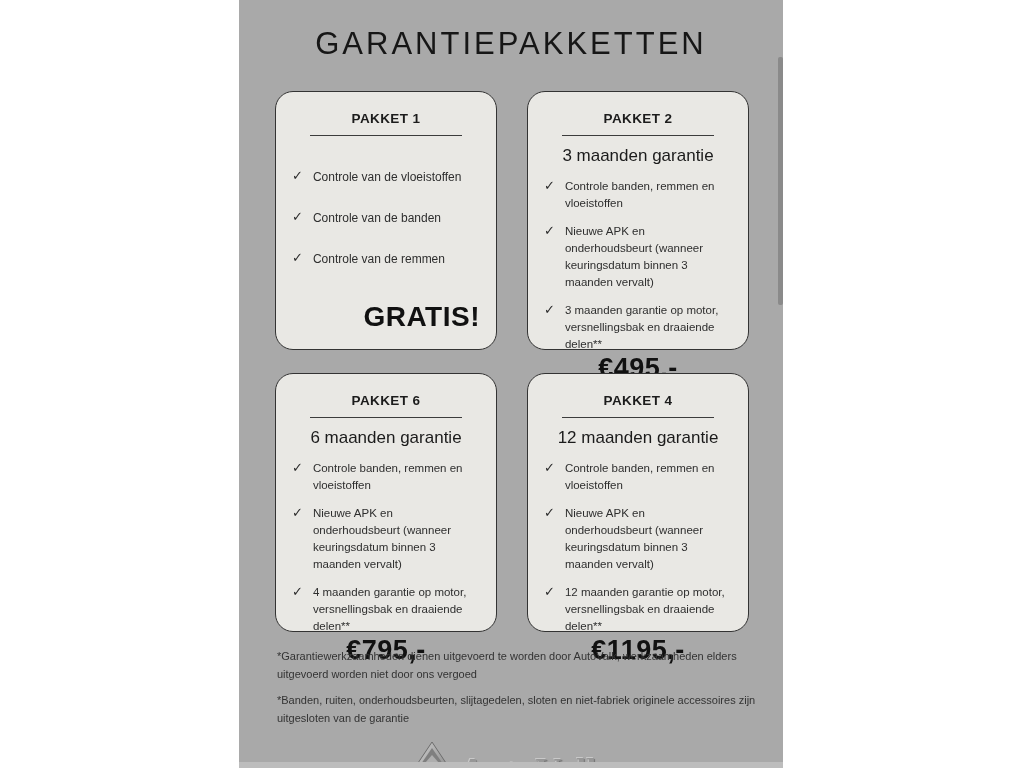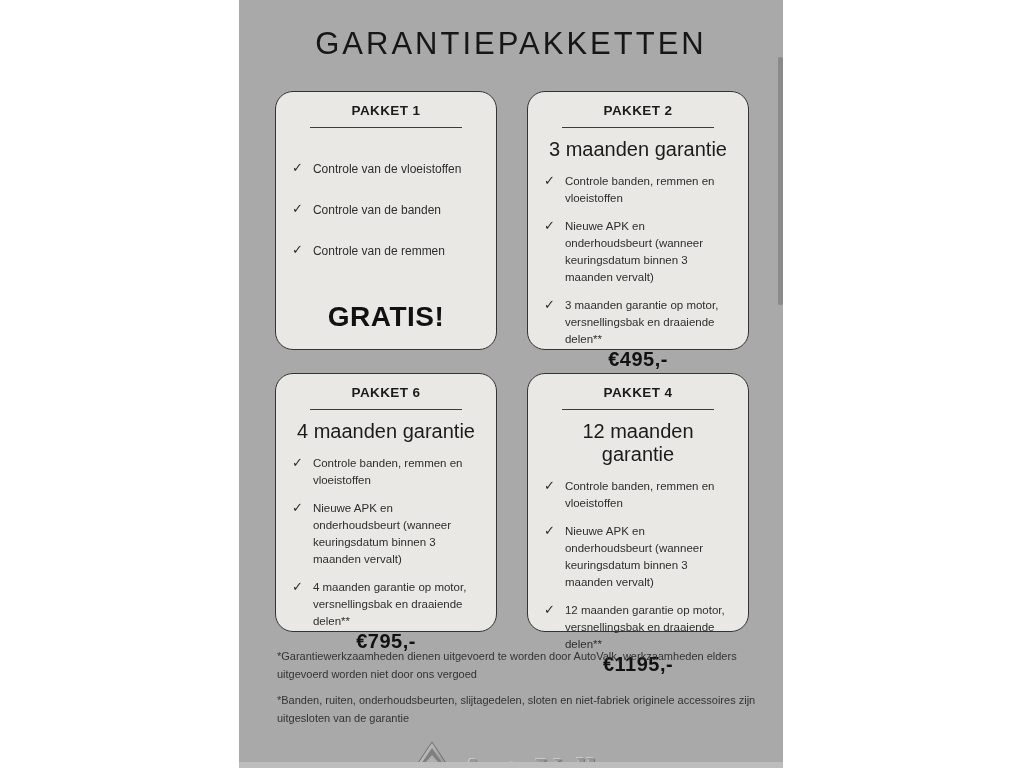--- a/index.html
+++ b/index.html
@@ -18,39 +18,39 @@
           background:#8a8a8a; border-radius:2px; }
 
   .title { position:absolute; left:0; right:0; top:26px; text-align:center;
            font-size:31px; letter-spacing:3px; color:#161616; font-weight:400; }
 
   .cards { position:absolute; left:36px; top:91px;
            display:grid; grid-template-columns:222px 222px; grid-auto-rows:259px;
            column-gap:30px; row-gap:23px; }
 
   .card { background:#e9e8e4; border:1.5px solid #333; border-radius:18px;
-          padding:11px 16px 16px; display:flex; flex-direction:column; }
+          padding:19px 16px 16px; display:flex; flex-direction:column; }
 
   .card-title { text-align:center; font-weight:bold; font-size:13.5px;
                 letter-spacing:.4px; color:#1c1c1c; }
 
   .card-divider { width:152px; margin:9px auto 0; border-bottom:1px solid #3c3c3c; }
 
-  .card-subtitle { text-align:center; font-size:20px; margin-top:10px; color:#1b1b1b; }
+  .card-subtitle { text-align:center; font-size:17px; margin-top:10px; color:#1b1b1b; }
 
   .card-items { margin-top:12px; display:flex; flex-direction:column; gap:10px; }
   .card--first .card-items { margin-top:32px; gap:23px; }
 
   .item { display:flex; gap:10px; font-size:11.5px; color:#2e2e2e; line-height:1.5; }
   .item .check { flex:0 0 auto; font-size:13px; line-height:1.3; color:#2b2b2b; }
   .card--first .item { font-size:12px; }
 
-  .price { margin-top:auto; text-align:center; font-weight:bold; font-size:20px;
+  .price { margin-top:auto; text-align:center; font-weight:bold; font-size:27px;
            color:#111; letter-spacing:.5px; }
-  .card--first .price { font-size:28px; }
+  .card--first .price { font-size:28px;text-align:right; }
 
   .footnotes { position:absolute; left:38px; top:648px; width:502px;
                font-size:11px; line-height:1.6; color:#333; }
   .footnotes p + p { margin-top:9px; }
 
   .logo { position:absolute; left:0; right:0; top:744px; height:54px;
           display:flex; justify-content:center; align-items:center; gap:12px; }
   .logo-text { font-family:"Liberation Serif", serif; font-weight:bold; font-size:36px;
                color:#979797;
                text-shadow:-1px -1px 0 #c9c9c9, 1px 1px 1px #6f6f6f; }
@@ -103,21 +103,21 @@
             <span class="check">✓</span>
             <span>3 maanden garantie op motor, versnellingsbak en draaiende delen**</span>
           </div>
         </div>
         <div class="price">€495,-</div>
       </div>
 
       <div class="card">
         <div class="card-title">PAKKET 6</div>
         <div class="card-divider"></div>
-        <div class="card-subtitle">4 maanden garantie</div>
+        <div class="card-subtitle">6 maanden garantie</div>
         <div class="card-items">
           <div class="item">
             <span class="check">✓</span>
             <span>Controle banden, remmen en vloeistoffen</span>
           </div>
           <div class="item">
             <span class="check">✓</span>
             <span>Nieuwe APK en onderhoudsbeurt (wanneer keuringsdatum binnen 3 maanden vervalt)</span>
           </div>
           <div class="item">

